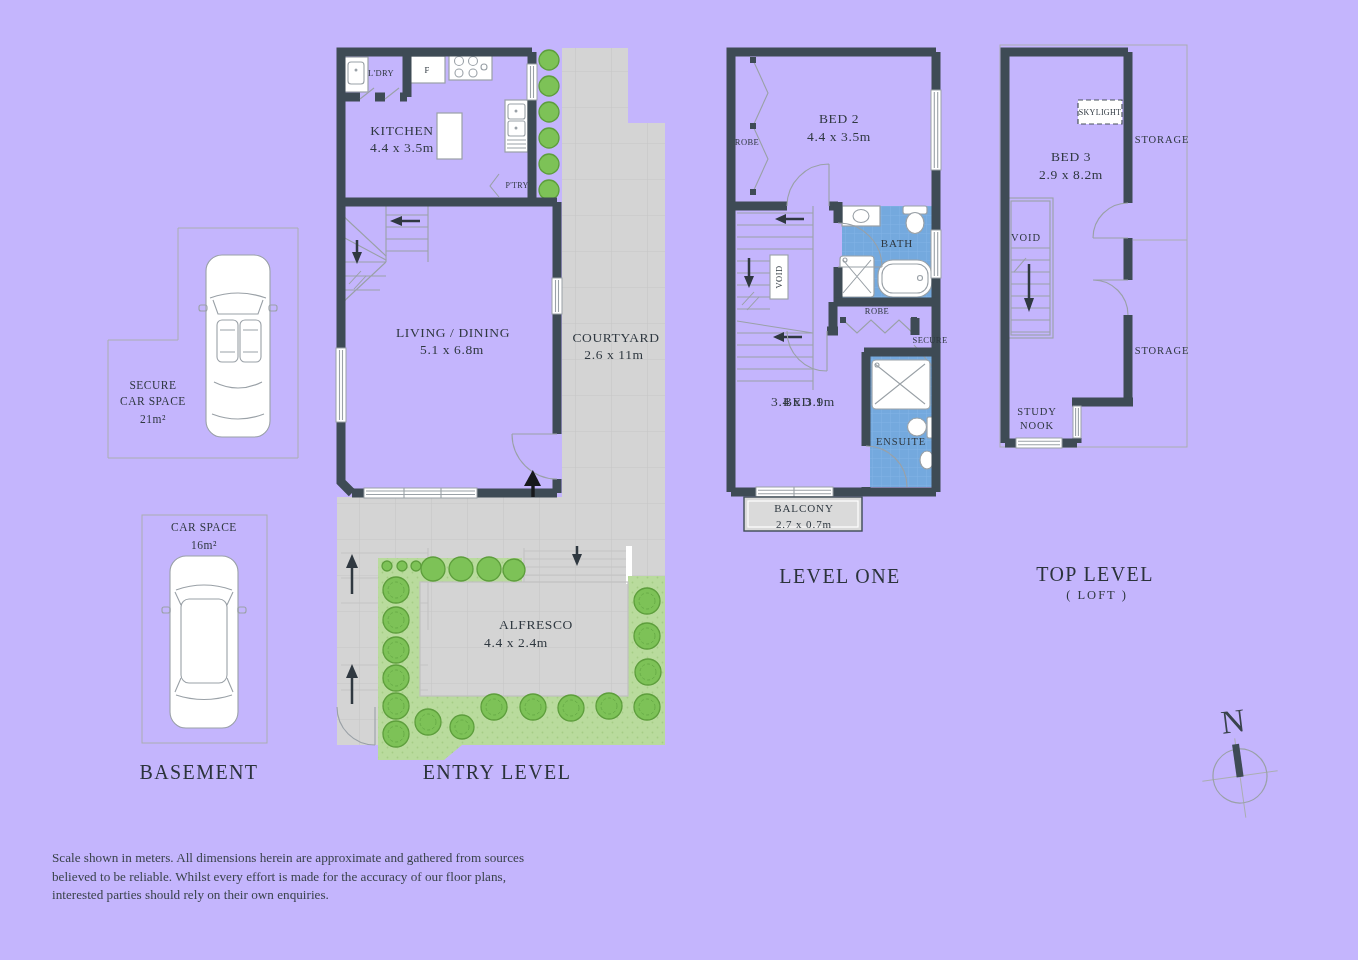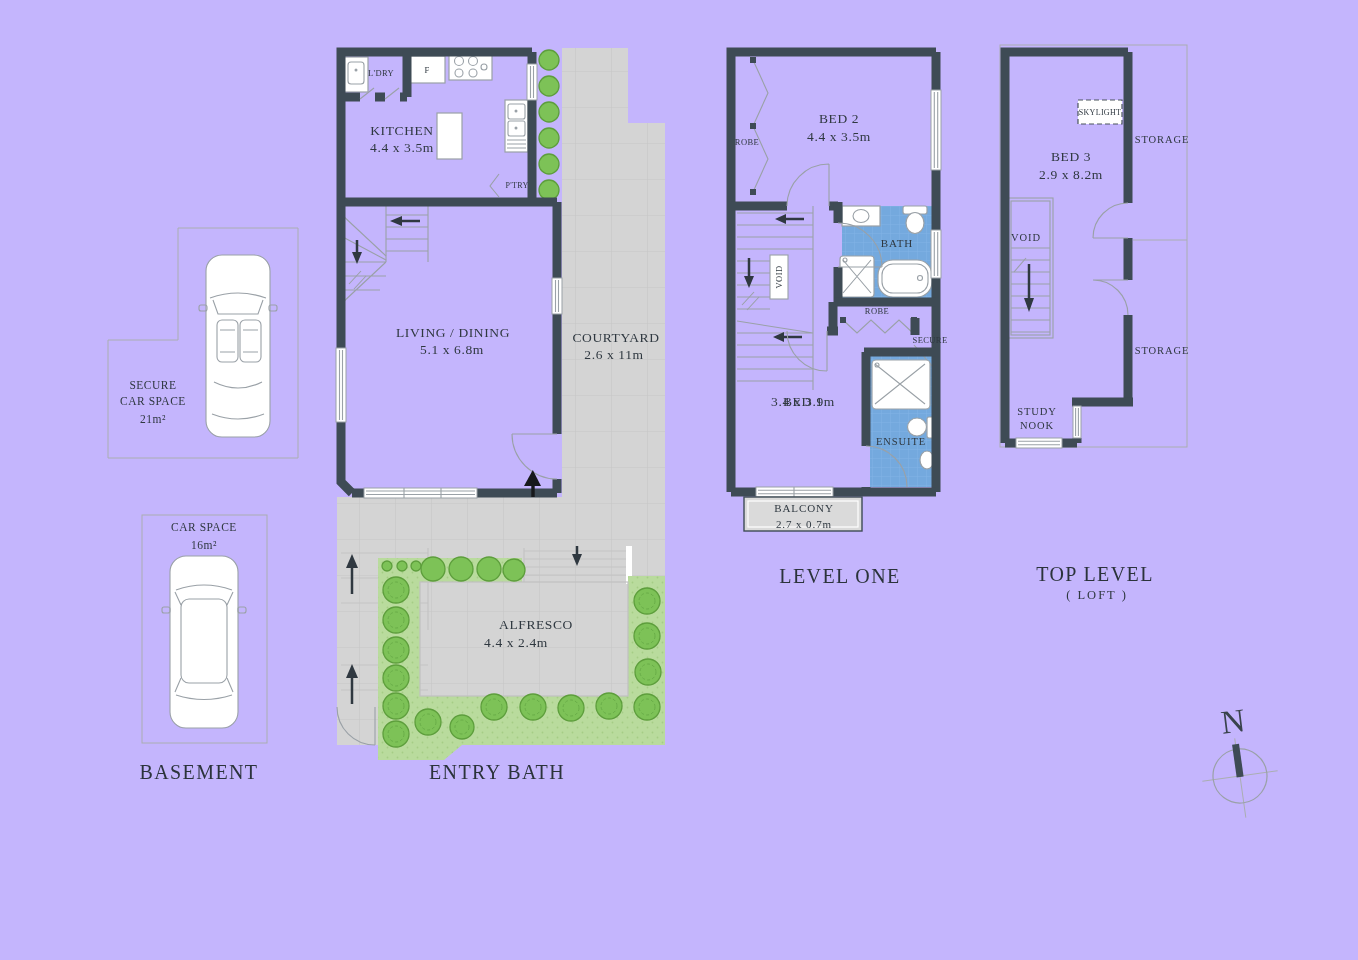--- a/index.html
+++ b/index.html
@@ -336,21 +336,21 @@
 <div class="lbl f8" style="left:427px;top:70px">F</div>
 <div class="lbl f14" style="left:402px;top:131px">KITCHEN</div>
 <div class="lbl f14" style="left:402px;top:148px">4.4 x 3.5m</div>
 <div class="lbl f8x" style="left:517px;top:185px">P'TRY</div>
 <div class="lbl f14" style="left:453px;top:333px">LIVING / DINING</div>
 <div class="lbl f14" style="left:452px;top:350px">5.1 x 6.8m</div>
 <div class="lbl f14" style="left:616px;top:338px">COURTYARD</div>
 <div class="lbl f14" style="left:614px;top:355px">2.6 x 11m</div>
 <div class="lbl f14" style="left:536px;top:625px">ALFRESCO</div>
 <div class="lbl f14" style="left:516px;top:643px">4.4 x 2.4m</div>
-<div class="lbl title" style="left:497px;top:772px">ENTRY BATH</div>
+<div class="lbl title" style="left:497px;top:772px">ENTRY LEVEL</div>
 
 <div class="lbl carlbl" style="left:153px;top:385px">SECURE</div>
 <div class="lbl carlbl" style="left:153px;top:401px">CAR SPACE</div>
 <div class="lbl carlbl" style="left:153px;top:419px">21m²</div>
 <div class="lbl carlbl" style="left:204px;top:527px">CAR SPACE</div>
 <div class="lbl carlbl" style="left:204px;top:545px">16m²</div>
 <div class="lbl title" style="left:199px;top:772px">BASEMENT</div>
 
 <div class="lbl f14" style="left:839px;top:119px">BED 2</div>
 <div class="lbl f14" style="left:839px;top:137px">4.4 x 3.5m</div>
@@ -372,14 +372,15 @@
 <div class="lbl f10" style="left:1162px;top:139px">STORAGE</div>
 <div class="lbl f10" style="left:1026px;top:237px">VOID</div>
 <div class="lbl f10" style="left:1162px;top:350px">STORAGE</div>
 <div class="lbl f10" style="left:1037px;top:411px">STUDY</div>
 <div class="lbl f10" style="left:1037px;top:425px">NOOK</div>
 <div class="lbl title" style="left:1095px;top:574px">TOP LEVEL</div>
 <div class="lbl subtitle" style="left:1097px;top:595px">( LOFT )</div>
 
 <div class="lbl compass-n" style="left:1233px;top:722px">N</div>
 
+<div class="disclaimer">Scale shown in meters. All dimensions herein are approximate and gathered from sources believed to be  reliable. Whilst every effort is made for the accuracy of our floor plans, interested parties should rely on their own enquiries.</div>
 
 </div>
 
 </body></html>

